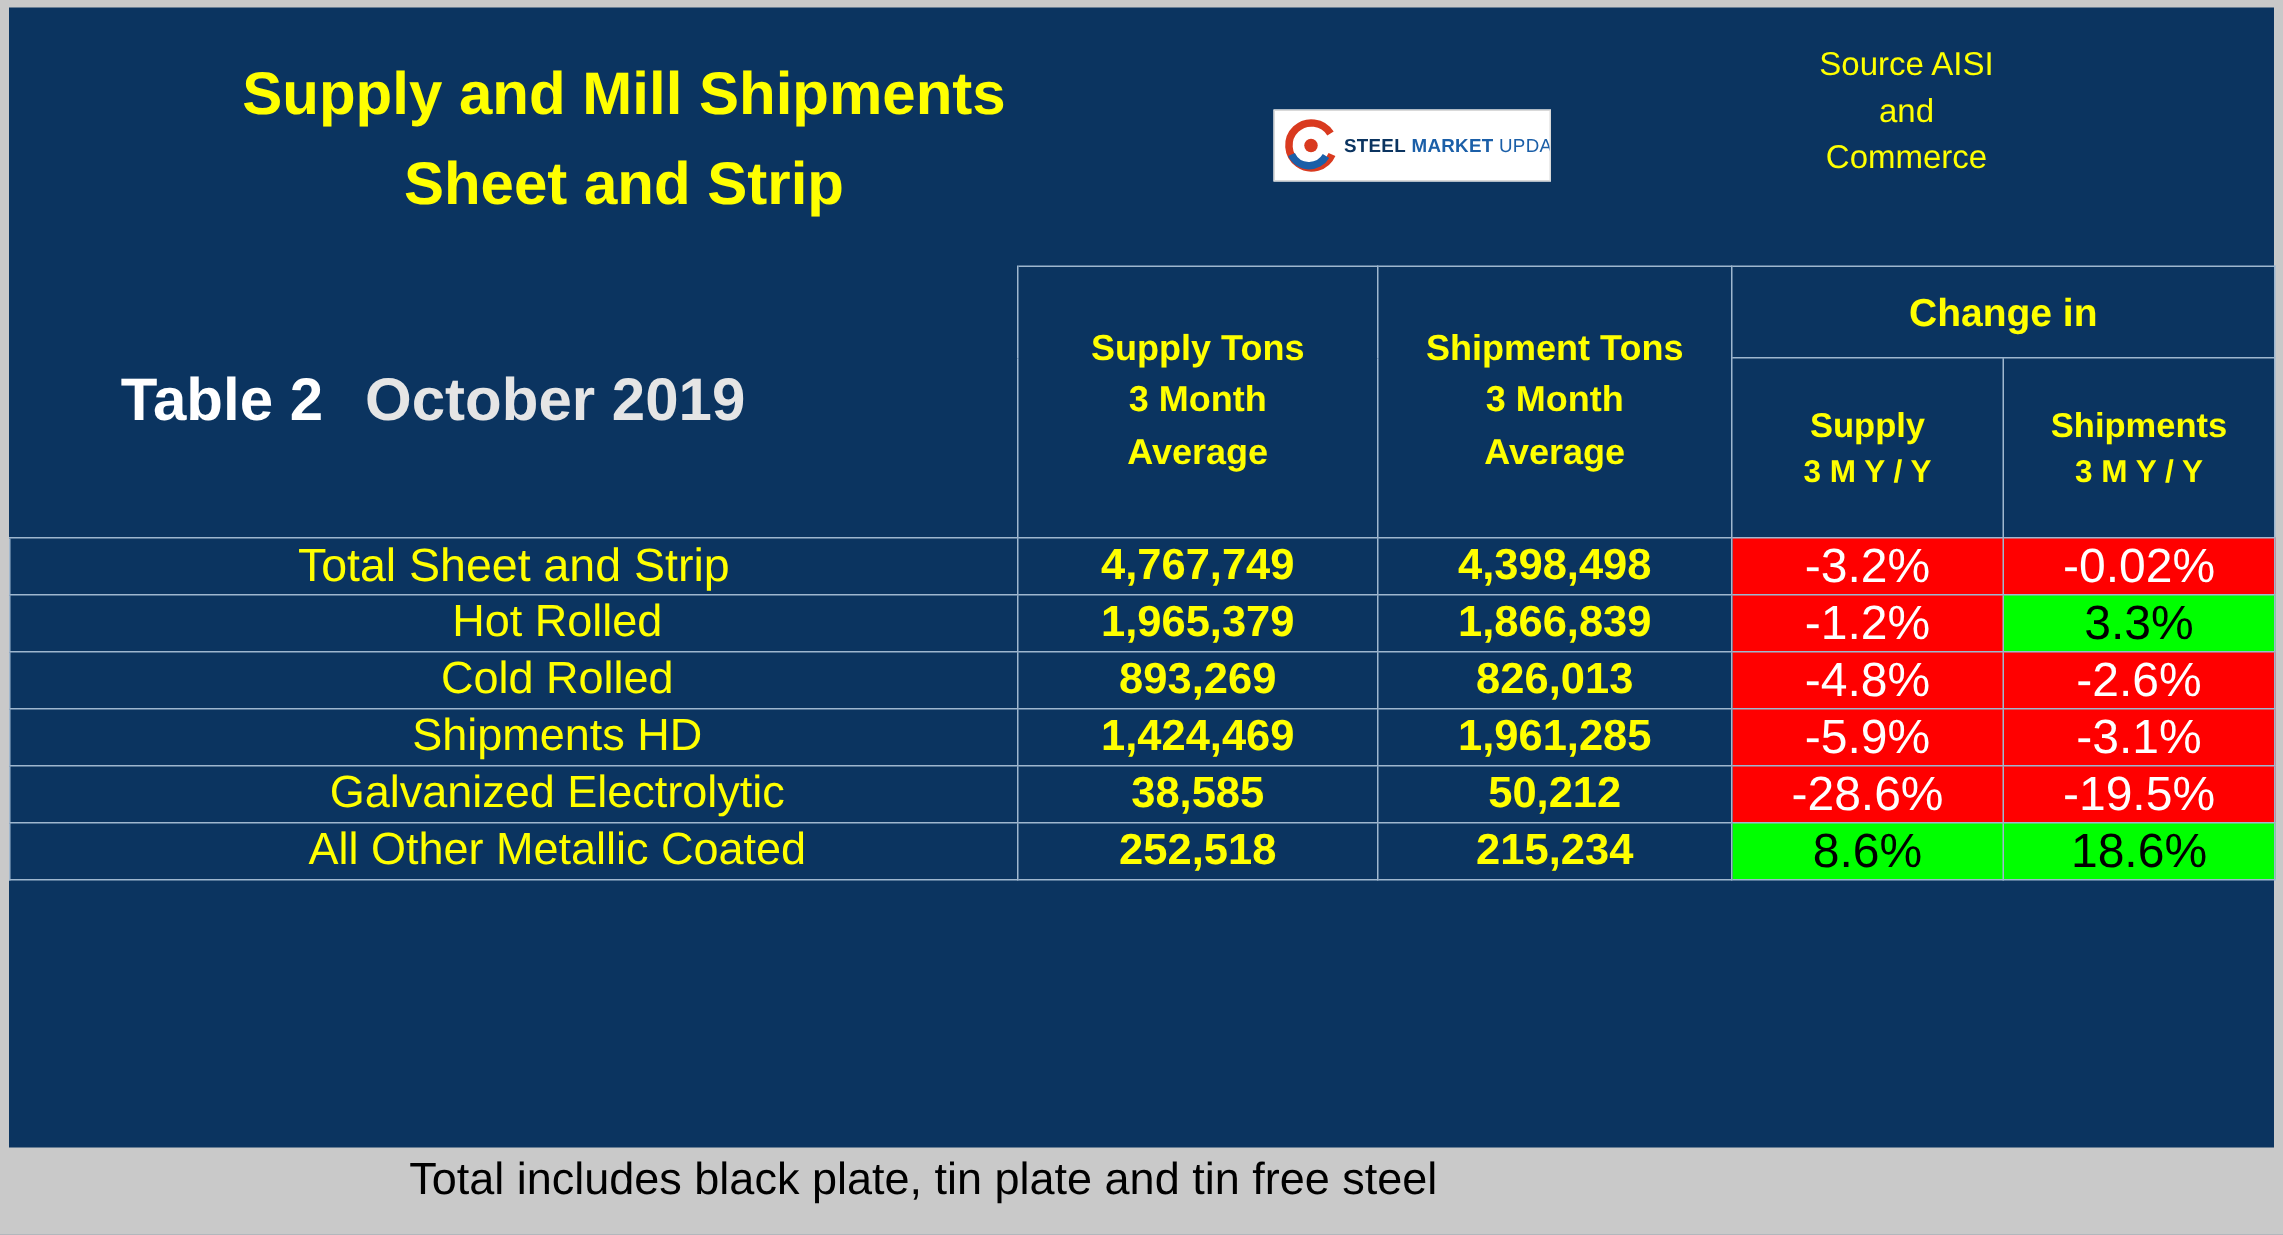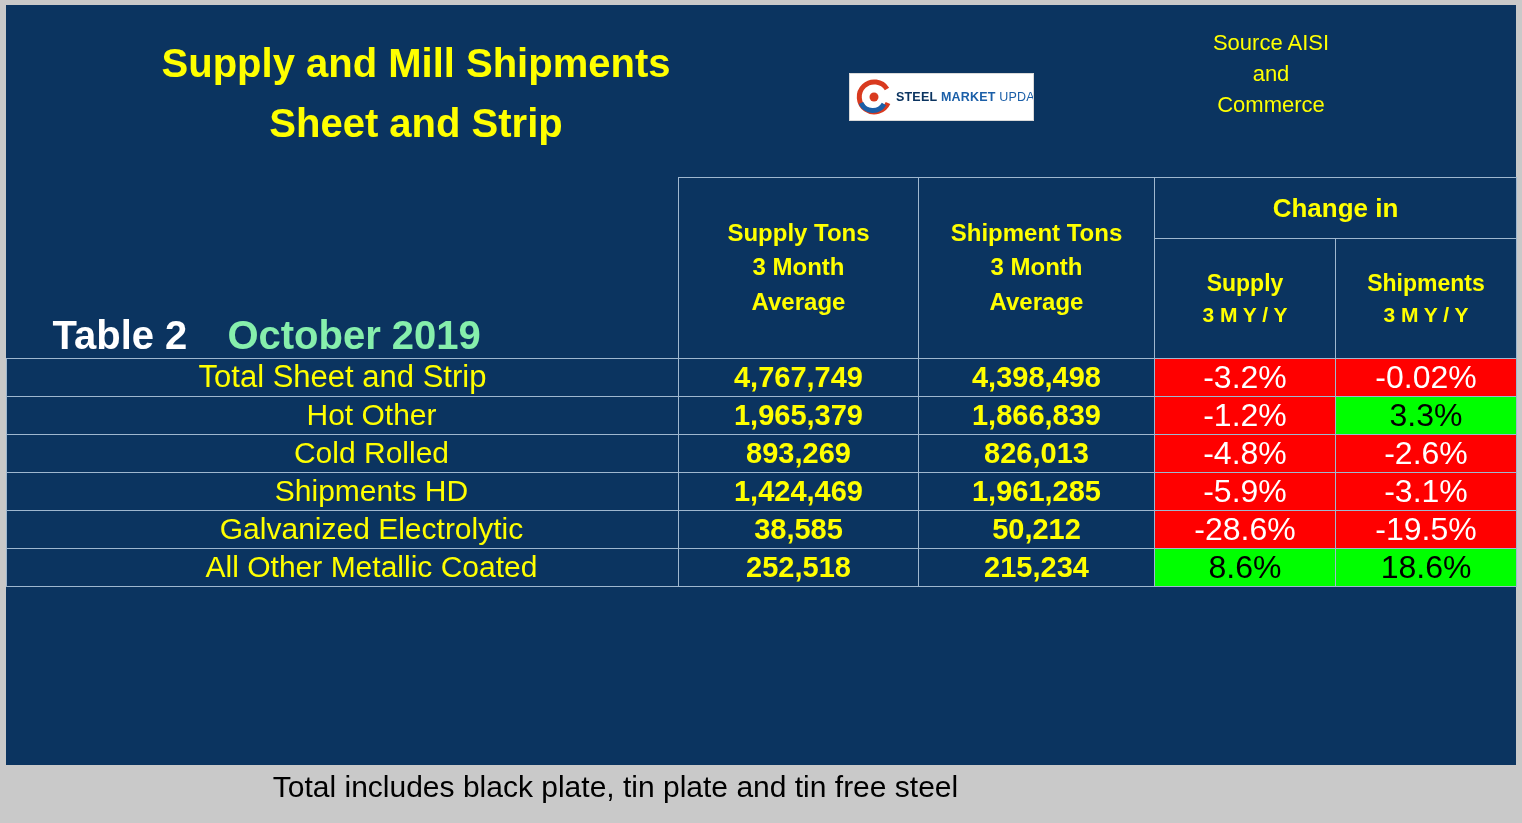--- a/index.html
+++ b/index.html
@@ -108,35 +108,35 @@
   }
   .no-border-left { border-left: none; }
   .corner {
     border-top: none !important;
     border-left: none !important;
     border-bottom: 2px solid #9fb7cf;
   }
   .corner-inner {
     height: 180px;
     display: flex;
-    align-items: flex-end;
-    padding-left: 46px;
+    align-items: center;
+    padding-left: 74px;
     box-sizing: border-box;
   }
   .table-label {
     color: #ffffff;
     font-size: 40px;
     font-weight: bold;
     white-space: nowrap;
   }
   .table-period {
-    color: #86efac;
+    color: #e5e5e5;
     font-size: 40px;
     font-weight: bold;
-    margin-left: 40px;
+    margin-left: 28px;
     white-space: nowrap;
   }
   .hdr {
     font-size: 24px;
     font-weight: bold;
     line-height: 1.45;
     padding: 6px 4px;
     color: #ffff00;
   }
   .hdr-change {
@@ -263,21 +263,21 @@
       </thead>
       <tbody>
           <tr>
             <td class="rowname no-border-left total">Total Sheet and Strip</td>
             <td class="num">4,767,749</td>
             <td class="num">4,398,498</td>
             <td class="pct neg">-3.2%</td>
             <td class="pct neg">-0.02%</td>
           </tr>
           <tr>
-            <td class="rowname no-border-left indent">Hot Other</td>
+            <td class="rowname no-border-left indent">Hot Rolled</td>
             <td class="num">1,965,379</td>
             <td class="num">1,866,839</td>
             <td class="pct neg">-1.2%</td>
             <td class="pct pos">3.3%</td>
           </tr>
           <tr>
             <td class="rowname no-border-left indent">Cold Rolled</td>
             <td class="num">893,269</td>
             <td class="num">826,013</td>
             <td class="pct neg">-4.8%</td>

